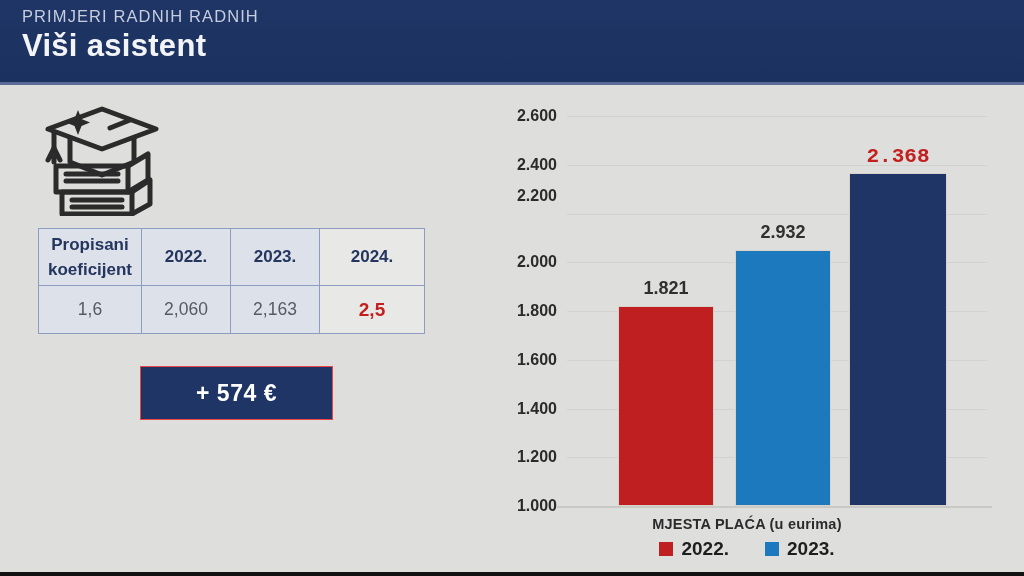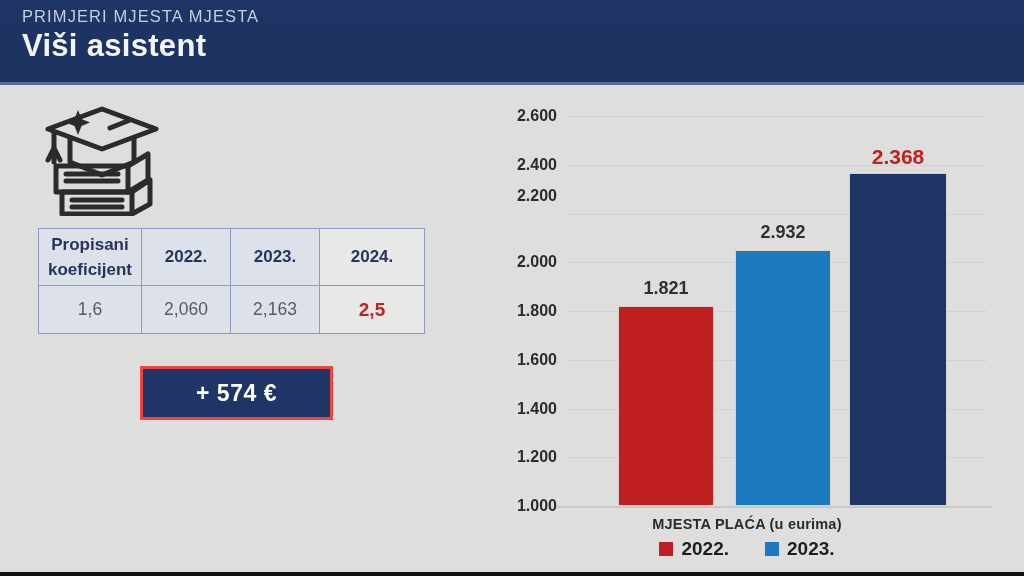--- a/index.html
+++ b/index.html
@@ -57,21 +57,21 @@
   }
   .col-label{width:102px;line-height:25px;}
   .col-y{width:88px;}
   .col-last{width:104px;}
   .cell-light{background:#e8e9e6;}
   .val-red{color:#c2201f;font-weight:bold;font-size:19px;}
 
   
   #badge{
     position:absolute;left:140px;top:366px;width:193px;height:54px;
-    background:#1e3566;border:3px solid #ef4444;
+    background:#1e3566;border:1px solid #ef4444;
     display:flex;align-items:center;justify-content:center;
     color:#ffffff;font-size:23px;font-weight:bold;letter-spacing:.5px;
     box-sizing:border-box;
   }
 
   
   #chart{position:absolute;left:497px;top:96px;width:500px;height:420px;}
   .ytick{
     position:absolute;right:440px;width:70px;text-align:right;
     font-size:16px;font-weight:bold;color:#2b2b2b;
@@ -108,21 +108,21 @@
 
   #bottom-band{
     position:absolute;left:0;top:572px;width:1024px;height:4px;background:#111;
   }
 </style>
 </head>
 <body>
 
 <div id="header"></div>
 <div id="header-accent"></div>
-<div id="kicker">PRIMJERI MJESTA MJESTA</div>
+<div id="kicker">PRIMJERI RADNIH RADNIH</div>
 <div id="page-title">Viši asistent</div>
 
 <div id="icon-wrap">
   <svg width="145" height="120" viewBox="0 0 145 120" fill="none" stroke="#2b2b2b" stroke-width="5" stroke-linejoin="round" stroke-linecap="round">
 
     <path d="M46 14 L49.5 23 L58 26.5 L49.5 30 L46 39 L42.5 30 L34 26.5 L42.5 23 Z" fill="#2b2b2b" stroke="none"></path>
 
     <path d="M70 13 L124 33 L70 53 L16 33 Z"></path>
 
     <path d="M22 36 L22 52"></path>
@@ -185,21 +185,21 @@
       <div class="ytick" style="top: 410px;">1.000</div>
     </div>
   <div id="baseline"></div>
 
   <div class="bar" id="bar-2022" style="top: 209.881px; height: 200.119px; background: rgb(192, 31, 34);"></div>
   <div class="bar" id="bar-2023" style="top: 154.306px; height: 255.694px; background: rgb(28, 121, 189);"></div>
   <div class="bar" id="bar-2024" style="top: 76.55px; height: 333.45px; background: rgb(30, 53, 102);"></div>
 
   <div class="bar-label" id="lbl-2022" style="left: 121px; width: 96px; top: 181.881px; color: rgb(48, 48, 48);">1.821</div>
   <div class="bar-label" id="lbl-2023" style="left: 238px; width: 96px; top: 126.306px; color: rgb(48, 48, 48);">2.932</div>
-  <div class="bar-label red" id="lbl-2024" style="left: 352px; width: 98px; top: 48.55px; color: rgb(194, 32, 31);">2.368</div>
+  <div class="bar-label red" id="lbl-2024" style="left: 352px; width: 98px; top: 48.55px; color: rgb(194, 32, 31); font-family: Liberation Mono, monospace;">2.368</div>
 </div>
 
 <div id="axis-title">MJESTA PLAĆA (u eurima)</div>
 
 <div id="legend">
   <div class="legend-item">
     <span class="legend-swatch" id="sw0" style="background: rgb(192, 31, 34);"></span>
     <span class="legend-text">2022.</span>
   </div>
   <div class="legend-item">

